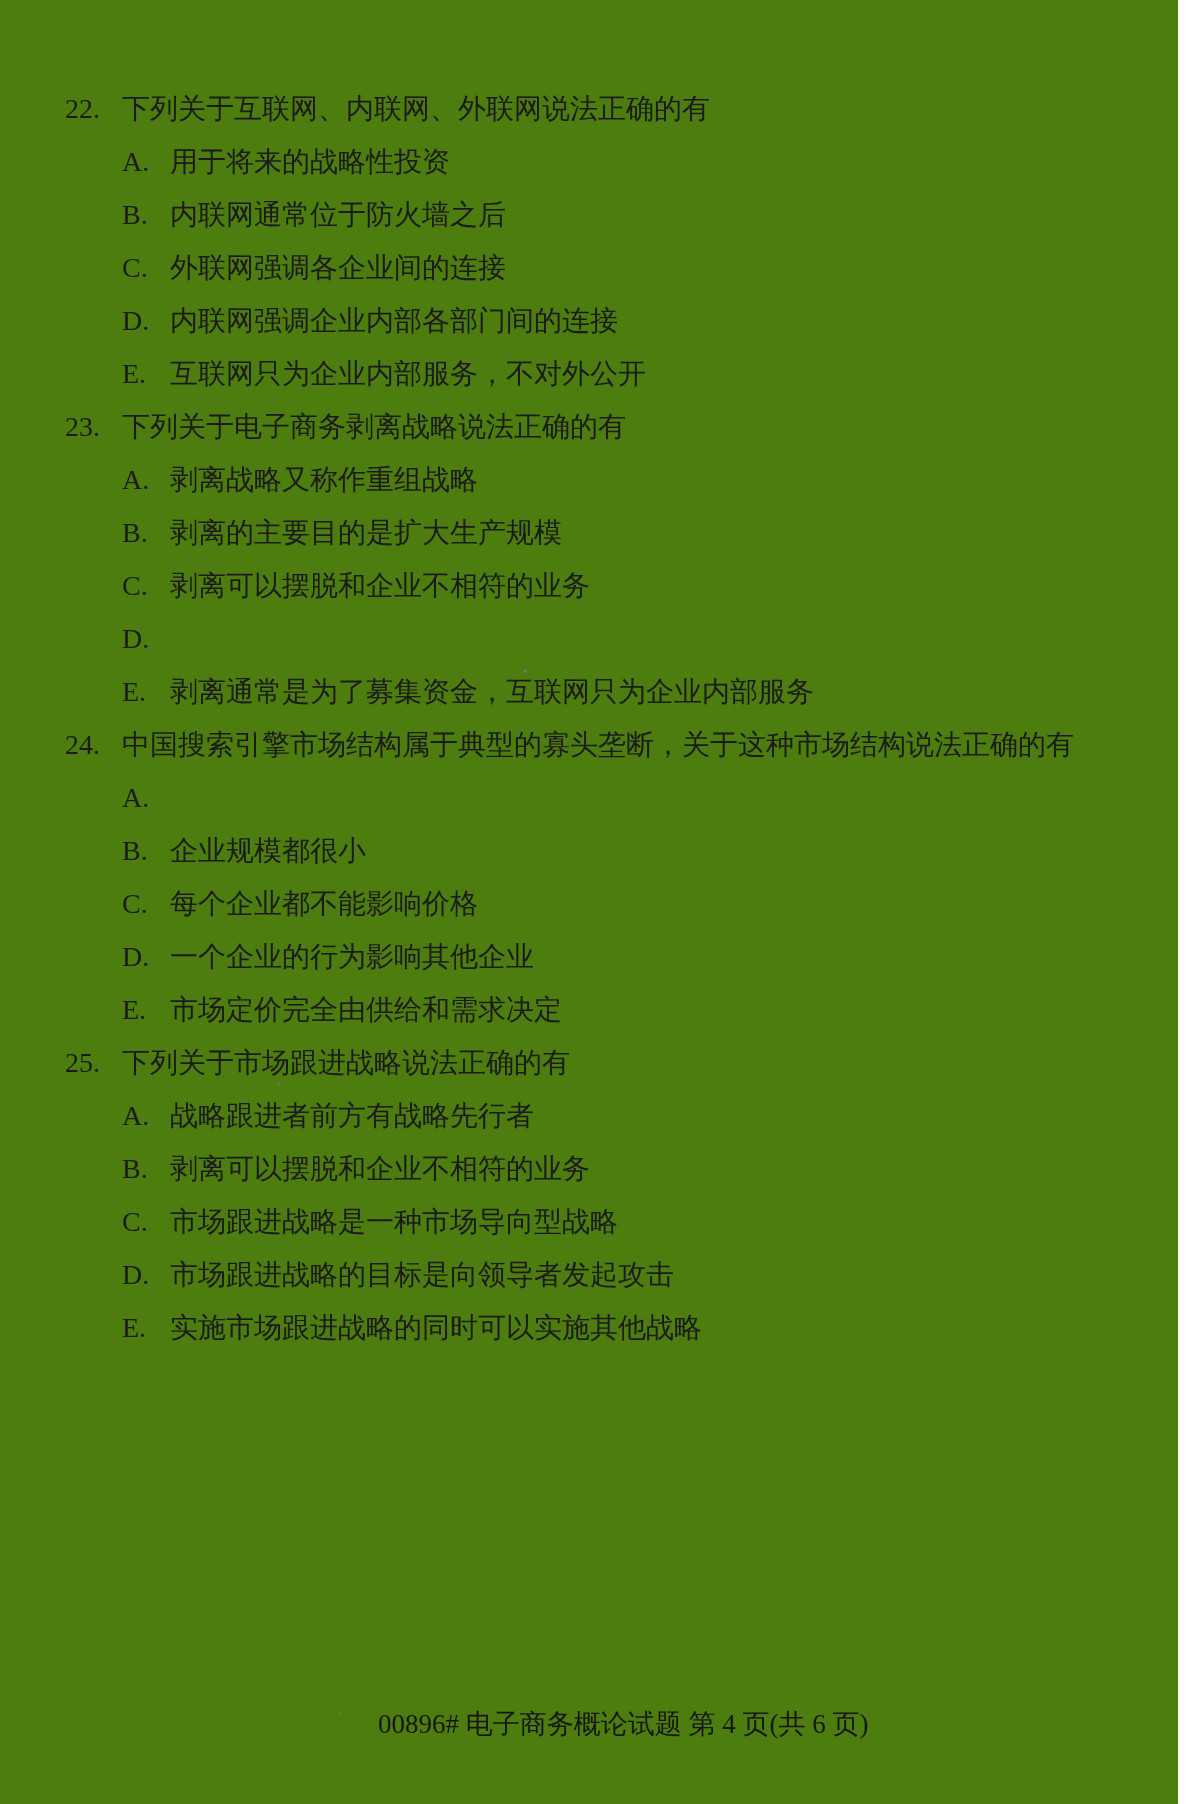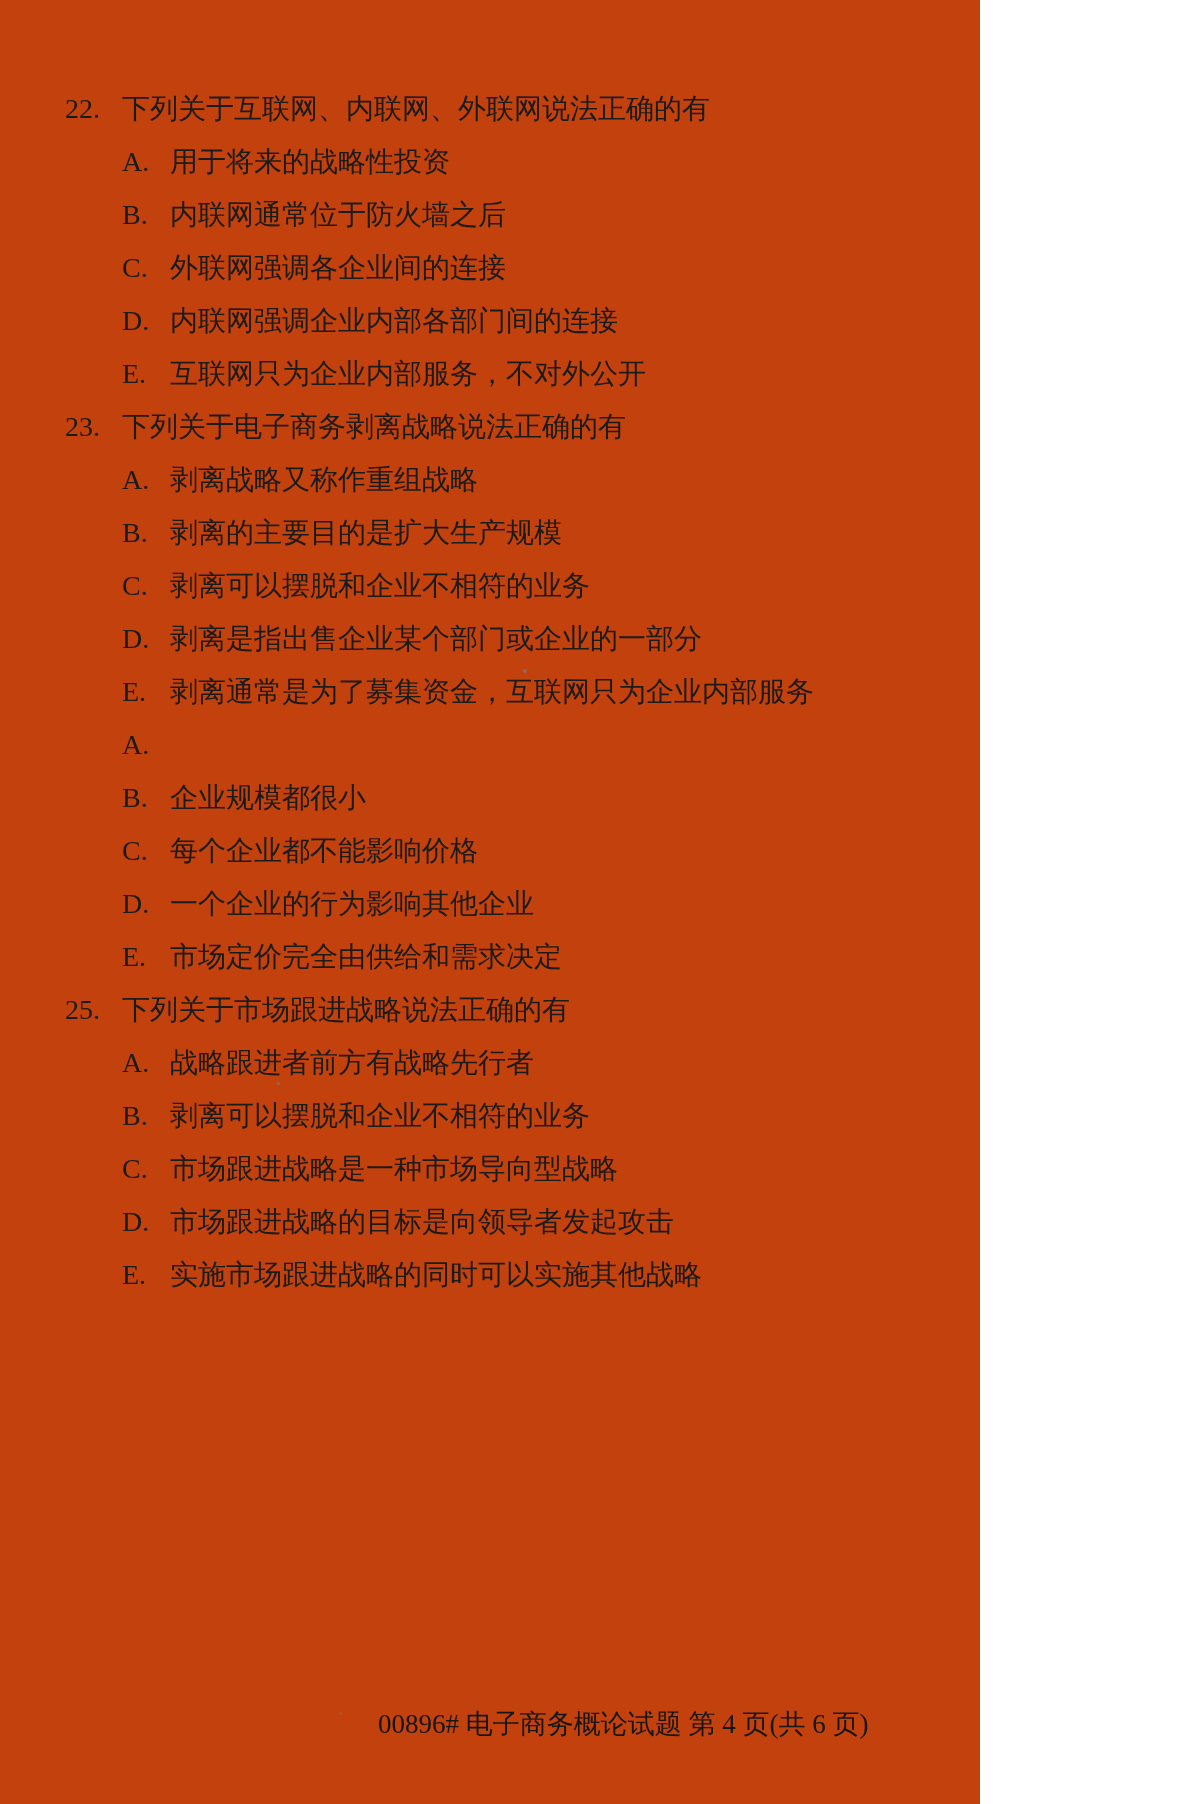--- a/index.html
+++ b/index.html
@@ -2,23 +2,23 @@
 <html><head>
 <meta charset="utf-8">
 <style>
   html, body {
     margin: 0;
     padding: 0;
     background: #ffffff;
   }
   .page {
     position: relative;
-    width: 980px;
+    width: 1178px;
     height: 1804px;
-    background: #c2410c;
+    background: #4d7c0f;
     overflow: hidden;
     font-family: "Liberation Serif", "DejaVu Serif", serif;
     color: #1b1b1b;
   }
   .content {
     position: absolute;
     top: 82px;
     left: 0;
     width: 1190px;
   }
@@ -114,29 +114,32 @@
       <div class="line opt-line">
         <span class="olabel">B.</span>
         <span class="otext">剥离的主要目的是扩大生产规模</span>
       </div>
       <div class="line opt-line">
         <span class="olabel">C.</span>
         <span class="otext">剥离可以摆脱和企业不相符的业务</span>
       </div>
       <div class="line opt-line">
         <span class="olabel">D.</span>
-        <span class="otext">剥离是指出售企业某个部门或企业的一部分</span>
       </div>
       <div class="line opt-line">
         <span class="olabel">E.</span>
         <span class="otext">剥离通常是为了募集资金，互联网只为企业内部服务</span>
       </div>
     </section>
 
     <section class="question">
+      <div class="line q-line">
+        <span class="qnum">24.</span>
+        <span class="qstem">中国搜索引擎市场结构属于典型的寡头垄断，关于这种市场结构说法正确的有</span>
+      </div>
       <div class="line opt-line">
         <span class="olabel">A.</span>
       </div>
       <div class="line opt-line">
         <span class="olabel">B.</span>
         <span class="otext">企业规模都很小</span>
       </div>
       <div class="line opt-line">
         <span class="olabel">C.</span>
         <span class="otext">每个企业都不能影响价格</span>

